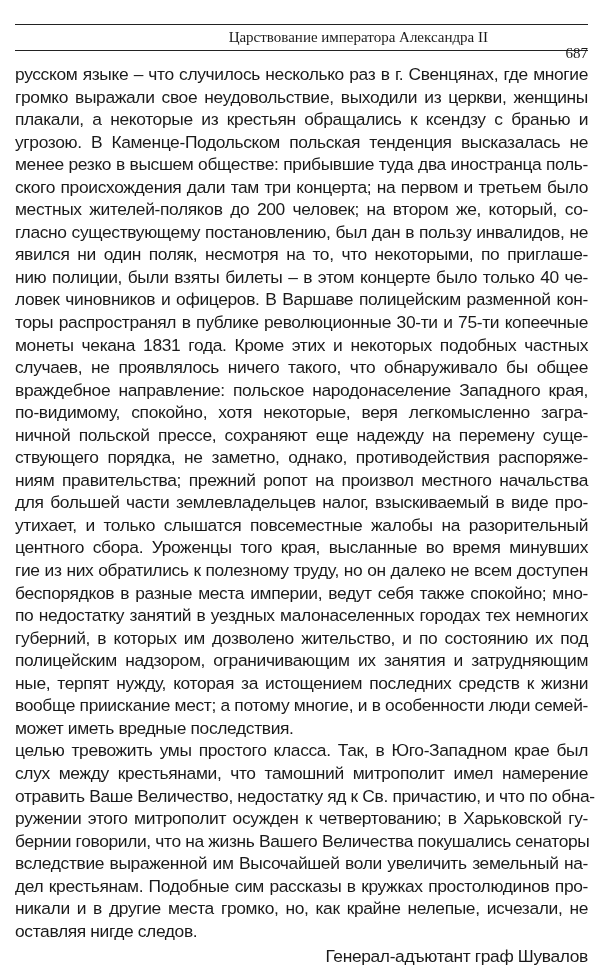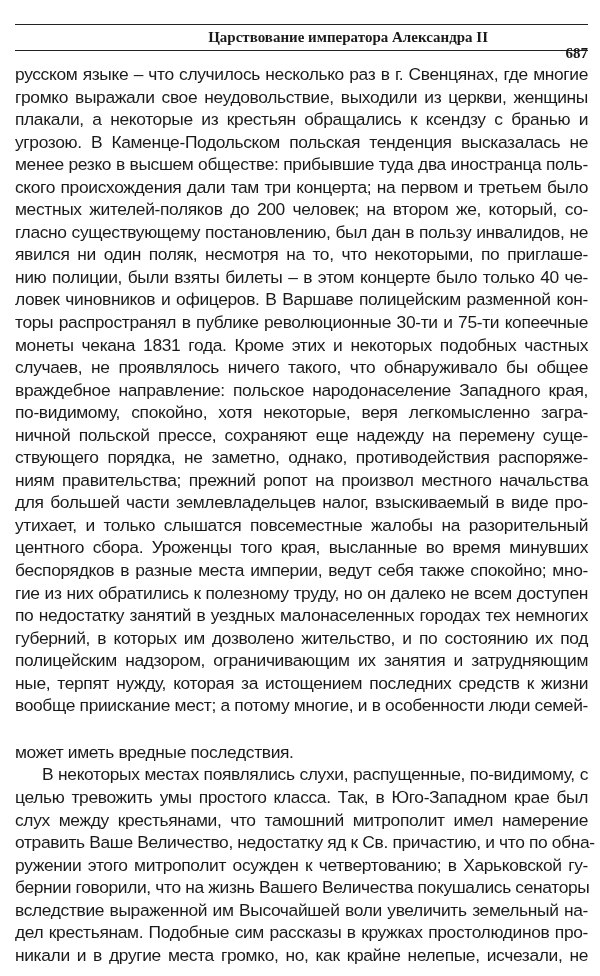--- a/index.html
+++ b/index.html
@@ -2,31 +2,31 @@
 <html><head>
 <meta charset="utf-8">
 <style>
   html, body { margin: 0; padding: 0; background: #ffffff; }
   body { width: 600px; height: 976px; position: relative; overflow: hidden; color: #1a1a1a; }
   .page { position: absolute; left: 15px; top: 0; width: 573px; }
   .running-head {
     position: absolute; left: 0; top: 24px; width: 573px; height: 27px;
     border-top: 1.5px solid #222; border-bottom: 1.5px solid #222;
     box-sizing: border-box;
-    font-family: "Liberation Serif", serif; font-weight: bold; font-size: 15px;
+    font-family: "Liberation Serif", serif; font-weight: normal; font-size: 15px;
   }
   .running-title { position: absolute; right: 100px; top: 4px; white-space: nowrap; }
   .page-number { position: absolute; right: 0; top: 20px; }
   .body-text {
     position: absolute; left: 0; top: 63px; width: 573px;
     font-family: "Liberation Sans Narrow", "Liberation Sans", sans-serif;
     font-size: 17.4px; line-height: 22.55px; letter-spacing: -0.35px;
   }
   .line { display: block; height: 22.55px; white-space: nowrap; text-align: justify; text-align-last: justify; overflow: visible; }
-  .line.last { text-align-last: left; margin-top: 24px; }
+  .line.last { text-align-last: left; }
   .line.indent { padding-left: 27px; }
   .signature { display: block; text-align: right; height: 22.55px; margin-top: 3px; }
 </style>
 </head>
 <body>
 
 <div class="page">
   <div class="running-head">
     <span class="running-title">Царствование императора Александра II</span>
     <span class="page-number">687</span>
@@ -49,31 +49,30 @@
       <span class="line">монеты чекана 1831 года. Кроме этих и некоторых подобных частных</span>
       <span class="line">случаев, не проявлялось ничего такого, что обнаруживало бы общее</span>
       <span class="line">враждебное направление: польское народонаселение Западного края,</span>
       <span class="line">по-видимому, спокойно, хотя некоторые, веря легкомысленно загра-</span>
       <span class="line">ничной польской прессе, сохраняют еще надежду на перемену суще-</span>
       <span class="line">ствующего порядка, не заметно, однако, противодействия распоряже-</span>
       <span class="line">ниям правительства; прежний ропот на произвол местного начальства</span>
       <span class="line">для большей части землевладельцев налог, взыскиваемый в виде про-</span>
       <span class="line">утихает, и только слышатся повсеместные жалобы на разорительный</span>
       <span class="line">центного сбора. Уроженцы того края, высланные во время минувших</span>
+      <span class="line">гие из них обратились к полезному труду, но он далеко не всем доступен</span>
       <span class="line">беспорядков в разные места империи, ведут себя также спокойно; мно-</span>
-      <span class="line">гие из них обратились к полезному труду, но он далеко не всем доступен</span>
       <span class="line">по недостатку занятий в уездных малонаселенных городах тех немногих</span>
       <span class="line">губерний, в которых им дозволено жительство, и по состоянию их под</span>
       <span class="line">полицейским надзором, ограничивающим их занятия и затрудняющим</span>
       <span class="line">ные, терпят нужду, которая за истощением последних средств к жизни</span>
       <span class="line">вообще приискание мест; а потому многие, и в особенности люди семей-</span>
       <span class="line last">может иметь вредные последствия.</span>
     </div>
     <div>
-      <span class="line indent">В некоторых местах появлялись слухи, распущенные, по-видимому, с</span>
       <span class="line">целью тревожить умы простого класса. Так, в Юго-Западном крае был</span>
       <span class="line">слух между крестьянами, что тамошний митрополит имел намерение</span>
       <span class="line">отравить Ваше Величество, недостатку яд к Св. причастию, и что по обна-</span>
       <span class="line">ружении этого митрополит осужден к четвертованию; в Харьковской гу-</span>
       <span class="line">бернии говорили, что на жизнь Вашего Величества покушались сенаторы</span>
       <span class="line">вследствие выраженной им Высочайшей воли увеличить земельный на-</span>
       <span class="line">дел крестьянам. Подобные сим рассказы в кружках простолюдинов про-</span>
       <span class="line">никали и в другие места громко, но, как крайне нелепые, исчезали, не</span>
       <span class="line last">оставляя нигде следов.</span>
     </div>

